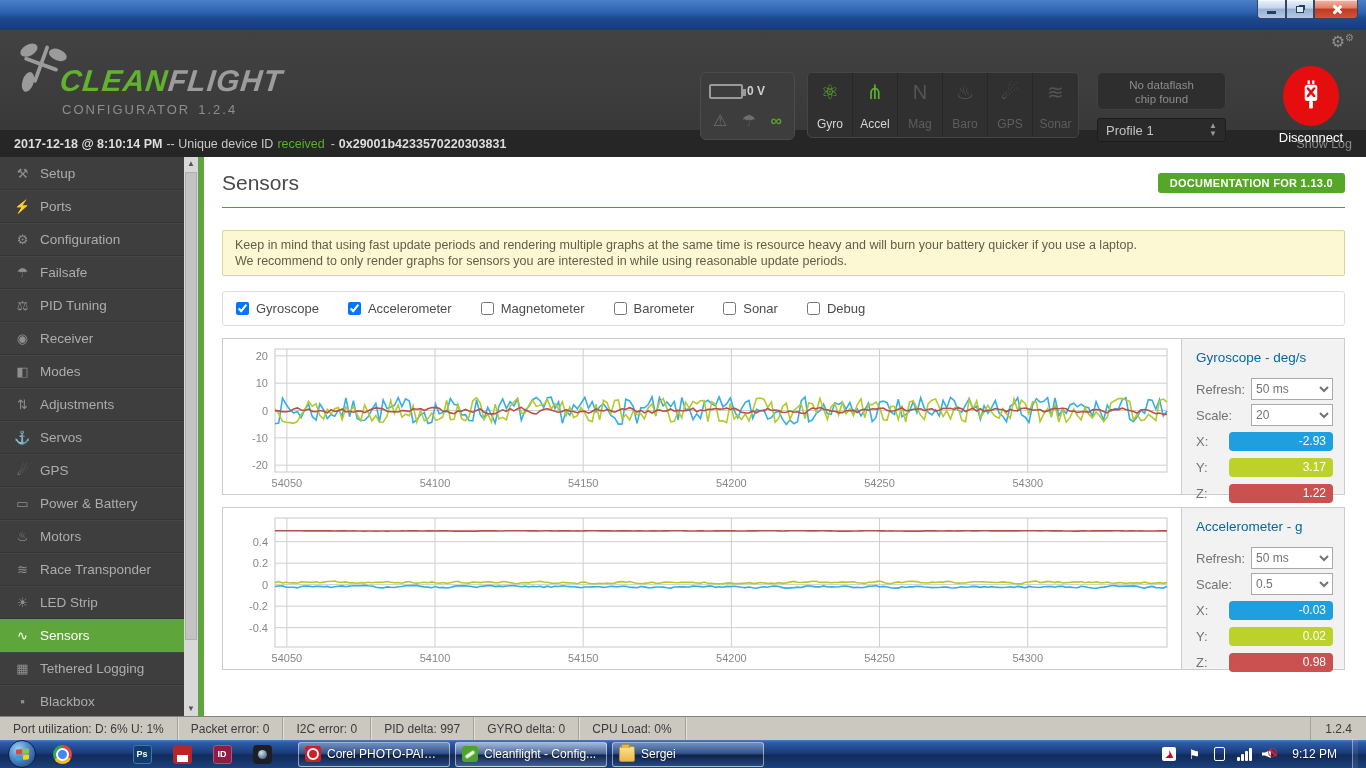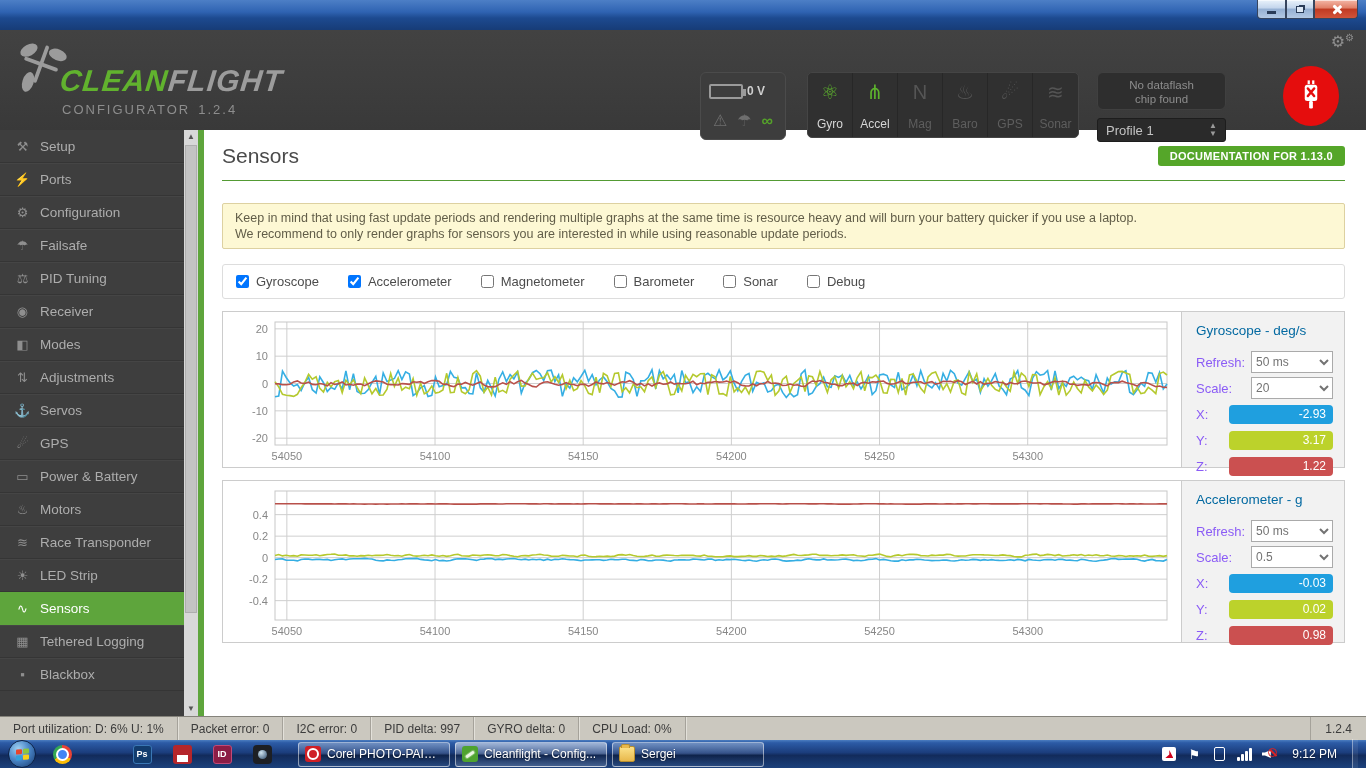--- a/index.html
+++ b/index.html
@@ -21,21 +21,21 @@
 
   
   .header{height:100px;background:linear-gradient(180deg,#424242,#393939);position:relative;flex:none}
   .logo{position:absolute;left:12px;top:8px;width:300px;height:86px}
   .logo-craft{position:absolute;left:2px;top:0px}
   .brand{position:absolute;left:48px;top:26px;font-size:30px;font-weight:bold;font-style:italic;letter-spacing:1px;transform:skewX(-6deg);white-space:nowrap}
   .brand .green{color:#61b22e}.brand .gray{color:#9c9c9c}
   .brand-sub{position:absolute;left:50px;top:64px;font-size:13px;color:#8d8d8d;letter-spacing:2px}
   .brand-sub b{font-weight:normal;margin-left:8px}
 
-  .battery-box{position:absolute;left:700px;top:42px;width:86px;height:68px;background:#3d3d3d;border:1px solid #4b4b4b;border-radius:6px;padding:6px 8px}
+  .battery-box{position:absolute;left:700px;top:42px;width:95px;height:68px;background:#3d3d3d;border:1px solid #4b4b4b;border-radius:6px;padding:6px 8px}
   .batt-row{display:flex;align-items:center;height:24px}
   .batt-shape{width:34px;height:15px;border:2px solid #9a9a9a;border-radius:2px;position:relative;margin-right:4px}
   .batt-shape::after{content:"";position:absolute;right:-5px;top:3px;width:3px;height:7px;background:#9a9a9a}
   .batt-volt{color:#cfcfcf;font-size:12px;font-weight:bold}
   .ind-row{display:flex;align-items:center;justify-content:space-between;margin-top:8px;padding:0 4px;font-size:16px}
   .ind{color:#6e6e6e}.ind.link{color:#55a22a;font-weight:bold}
 
   .sensor-bar{position:absolute;left:807px;top:42px;height:66px;display:flex;background:#303030;border:1px solid #454545;border-radius:5px;overflow:hidden}
   .sensor-cell{width:45px;display:flex;flex-direction:column;align-items:center;justify-content:space-between;padding:7px 0 6px;border-right:1px solid #272727}
   .sensor-cell:last-child{border-right:none}
@@ -87,21 +87,21 @@
   .toggle-bar{margin-top:15px;border:1px solid #ddd;border-radius:3px;padding:9px 13px;display:flex;align-items:center;gap:29px}
   .cb-item{display:flex;align-items:center;font-size:13px;color:#4c4c4c;cursor:pointer}
   .cb-item input{width:13px;height:13px;margin-right:7px}
 
   .graph-block{display:flex;border:1px solid #ccc;margin-top:12px;background:#fff}
   .graph-block.g0{height:157px}.graph-block.g1{height:163px}
   .plot{flex:1;position:relative}
   .gpanel{width:163px;background:#f2f2f2;border-left:1px solid #ccc;padding:11px 11px 0 14px;flex:none}
   .gtitle{font-size:13.5px;color:#0369a1;margin-bottom:13px}
   .grow{display:flex;align-items:center;margin-bottom:4px;height:22px}
-  .glabel{font-size:13px;color:#8b5cf6}
+  .glabel{font-size:13px;color:#737373}
   .grow select{margin-left:auto;width:82px;height:22px;font-size:12px;font-family:"Liberation Sans",sans-serif;border:1px solid #aaa;background:#fff;color:#737373}
   .badge{margin-left:auto;width:104px;height:19px;border-radius:4px;color:#fff;font-weight:normal;font-size:12px;text-align:right;line-height:19px;padding-right:7px}
 
   
   .statusbar{height:24px;flex:none;background:#cbc8bf;border-top:1px solid #85837b;display:flex;align-items:stretch;font-size:12px;color:#3c3c3c}
   .st-cell{display:flex;align-items:center;padding:4px 13px;border-right:1px solid #a5a29a;box-shadow:1px 0 0 #e3e1da}
   .st-version{margin-left:auto;display:flex;align-items:center;padding:0 14px;border-left:1px solid #a5a29a}
 
   
   .taskbar{height:28px;flex:none;background:linear-gradient(180deg,#4b7dc0 0%,#2c5ba6 10%,#1b3d7c 45%,#122b5b 55%,#1c417c 100%);display:flex;align-items:center;padding:8px 2px}
@@ -240,20 +240,28 @@
           <rect x="10.5" y="17" width="3" height="6" rx="1" fill="#fff"></rect>
           <path d="M9.5 7 L14.5 13 M14.5 7 L9.5 13" stroke="#e50d0d" stroke-width="2" stroke-linecap="round"></path>
         </svg>
       </div>
       <div class="dc-label">Disconnect</div>
     </div>
 
     <div class="gear-corner">⚙<sup>⚙</sup></div>
   </div>
 
+  <div class="logbar">
+    <span class="log-ts">2017-12-18 @ 8:10:14 PM</span>
+    <span class="log-msg">-- Unique device ID</span>
+    <span class="log-status">received</span>
+    <span class="log-dash">-</span>
+    <span class="log-id">0x29001b4233570220303831</span>
+    <span class="show-log">Show Log</span>
+  </div>
 
   <div class="main">
     <div class="sidebar">
         <div class="side-item">
           <span class="side-ico">⚒</span>
           <span class="side-label">Setup</span>
         </div>
         <div class="side-item">
           <span class="side-ico">⚡</span>
           <span class="side-label">Ports</span>

